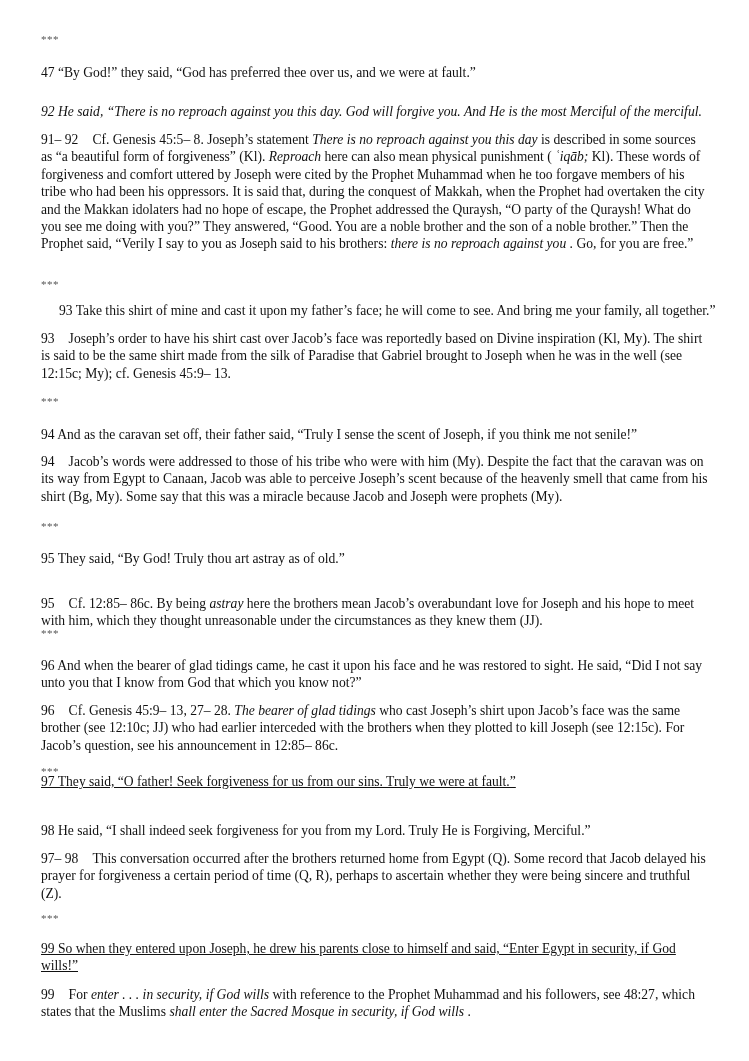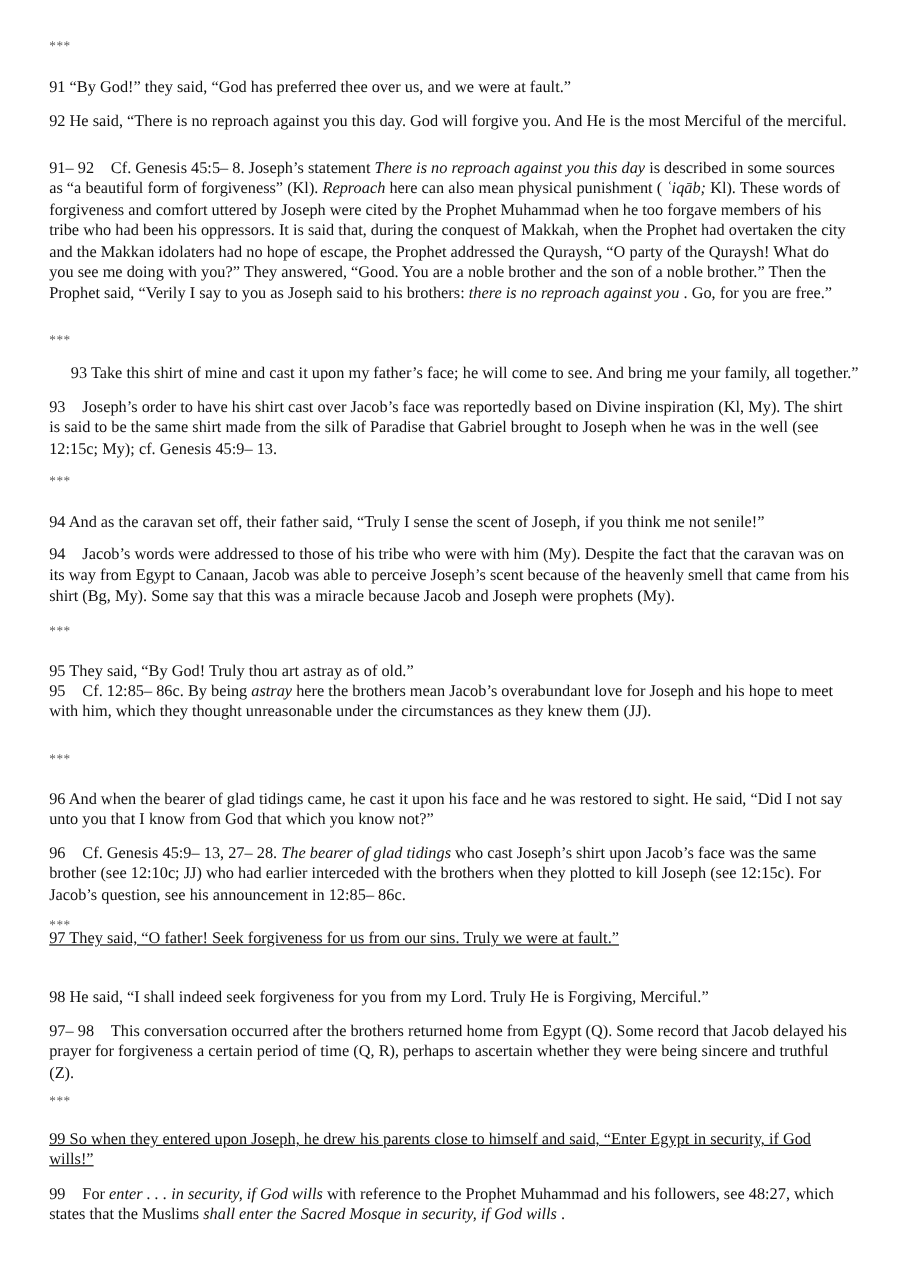--- a/index.html
+++ b/index.html
@@ -15,32 +15,32 @@
   }
   .sep { color: #555; font-size: 11px; letter-spacing: 0.5px; }
   .num-gap { display: inline-block; width: 14px; }
   i { }
 </style>
 </head>
 <body>
 
 <div id="page">
     <p class="blk sep" style="top: 31px;">***</p>
-    <p class="blk" style="top: 64px;">91 “By God!” they said, “God has preferred thee over us, and we were at fault.”</p>
-    <p class="blk" style="top: 92px;">92 He said, “There is no reproach against you this day. God will forgive you. And He is the most Merciful of the merciful.</p>
+    <p class="blk" style="top: 64px;">47 “By God!” they said, “God has preferred thee over us, and we were at fault.”</p>
+    <p class="blk" style="top: 103px; font-style: italic;">92 He said, “There is no reproach against you this day. God will forgive you. And He is the most Merciful of the merciful.</p>
     <p class="blk" style="top: 131px;"><span>91– 92</span><span class="num-gap"></span><span>Cf. Genesis 45:5– 8. Joseph’s statement </span><i>There is no reproach against you this day</i><span> is described in some sources as “a beautiful form of forgiveness” (Kl). </span><i>Reproach</i><span> here can also mean physical punishment ( </span><i>ʿiqāb;</i><span> Kl). These words of forgiveness and comfort uttered by Joseph were cited by the Prophet Muhammad when he too forgave members of his tribe who had been his oppressors. It is said that, during the conquest of Makkah, when the Prophet had overtaken the city and the Makkan idolaters had no hope of escape, the Prophet addressed the Quraysh, “O party of the Quraysh! What do you see me doing with you?” They answered, “Good. You are a noble brother and the son of a noble brother.” Then the Prophet said, “Verily I say to you as Joseph said to his brothers: </span><i>there is no reproach against you</i><span> . Go, for you are free.”</span></p>
     <p class="blk sep" style="top: 276px;">***</p>
     <p class="blk" style="top: 302px; margin-left: 18px;">93 Take this shirt of mine and cast it upon my father’s face; he will come to see. And bring me your family, all together.”</p>
     <p class="blk" style="top: 330px;"><span>93</span><span class="num-gap"></span><span>Joseph’s order to have his shirt cast over Jacob’s face was reportedly based on Divine inspiration (Kl, My). The shirt is said to be the same shirt made from the silk of Paradise that Gabriel brought to Joseph when he was in the well (see 12:15c; My); cf. Genesis 45:9– 13.</span></p>
     <p class="blk sep" style="top: 393px;">***</p>
     <p class="blk" style="top: 426px;">94 And as the caravan set off, their father said, “Truly I sense the scent of Joseph, if you think me not senile!”</p>
     <p class="blk" style="top: 453px;"><span>94</span><span class="num-gap"></span><span>Jacob’s words were addressed to those of his tribe who were with him (My). Despite the fact that the caravan was on its way from Egypt to Canaan, Jacob was able to perceive Joseph’s scent because of the heavenly smell that came from his shirt (Bg, My). Some say that this was a miracle because Jacob and Joseph were prophets (My).</span></p>
     <p class="blk sep" style="top: 518px;">***</p>
     <p class="blk" style="top: 550px;">95 They said, “By God! Truly thou art astray as of old.”</p>
-    <p class="blk" style="top: 567px;"><span>95</span><span class="num-gap"></span><span>Cf. 12:85– 86c. By being </span><i>astray</i><span> here the brothers mean Jacob’s overabundant love for Joseph and his hope to meet with him, which they thought unreasonable under the circumstances as they knew them (JJ).</span></p>
+    <p class="blk" style="top: 595px;"><span>95</span><span class="num-gap"></span><span>Cf. 12:85– 86c. By being </span><i>astray</i><span> here the brothers mean Jacob’s overabundant love for Joseph and his hope to meet with him, which they thought unreasonable under the circumstances as they knew them (JJ).</span></p>
     <p class="blk sep" style="top: 625px;">***</p>
     <p class="blk" style="top: 657px;">96 And when the bearer of glad tidings came, he cast it upon his face and he was restored to sight. He said, “Did I not say unto you that I know from God that which you know not?”</p>
     <p class="blk" style="top: 702px;"><span>96</span><span class="num-gap"></span><span>Cf. Genesis 45:9– 13, 27– 28. </span><i>The bearer of glad tidings</i><span> who cast Joseph’s shirt upon Jacob’s face was the same brother (see 12:10c; JJ) who had earlier interceded with the brothers when they plotted to kill Joseph (see 12:15c). For Jacob’s question, see his announcement in 12:85– 86c.</span></p>
     <p class="blk sep" style="top: 763px;">***</p>
     <p class="blk" style="top: 773px; text-decoration: underline;">97 They said, “O father! Seek forgiveness for us from our sins. Truly we were at fault.”</p>
     <p class="blk" style="top: 822px;">98 He said, “I shall indeed seek forgiveness for you from my Lord. Truly He is Forgiving, Merciful.”</p>
     <p class="blk" style="top: 850px;"><span>97– 98</span><span class="num-gap"></span><span>This conversation occurred after the brothers returned home from Egypt (Q). Some record that Jacob delayed his prayer for forgiveness a certain period of time (Q, R), perhaps to ascertain whether they were being sincere and truthful (Z).</span></p>
     <p class="blk sep" style="top: 910px;">***</p>
     <p class="blk" style="top: 940px; text-decoration: underline;">99 So when they entered upon Joseph, he drew his parents close to himself and said, “Enter Egypt in security, if God wills!”</p>
     <p class="blk" style="top: 986px;"><span>99</span><span class="num-gap"></span><span>For </span><i>enter . . . in security, if God wills</i><span> with reference to the Prophet Muhammad and his followers, see 48:27, which states that the Muslims </span><i>shall enter the Sacred Mosque in security, if God wills</i><span> .</span></p>

